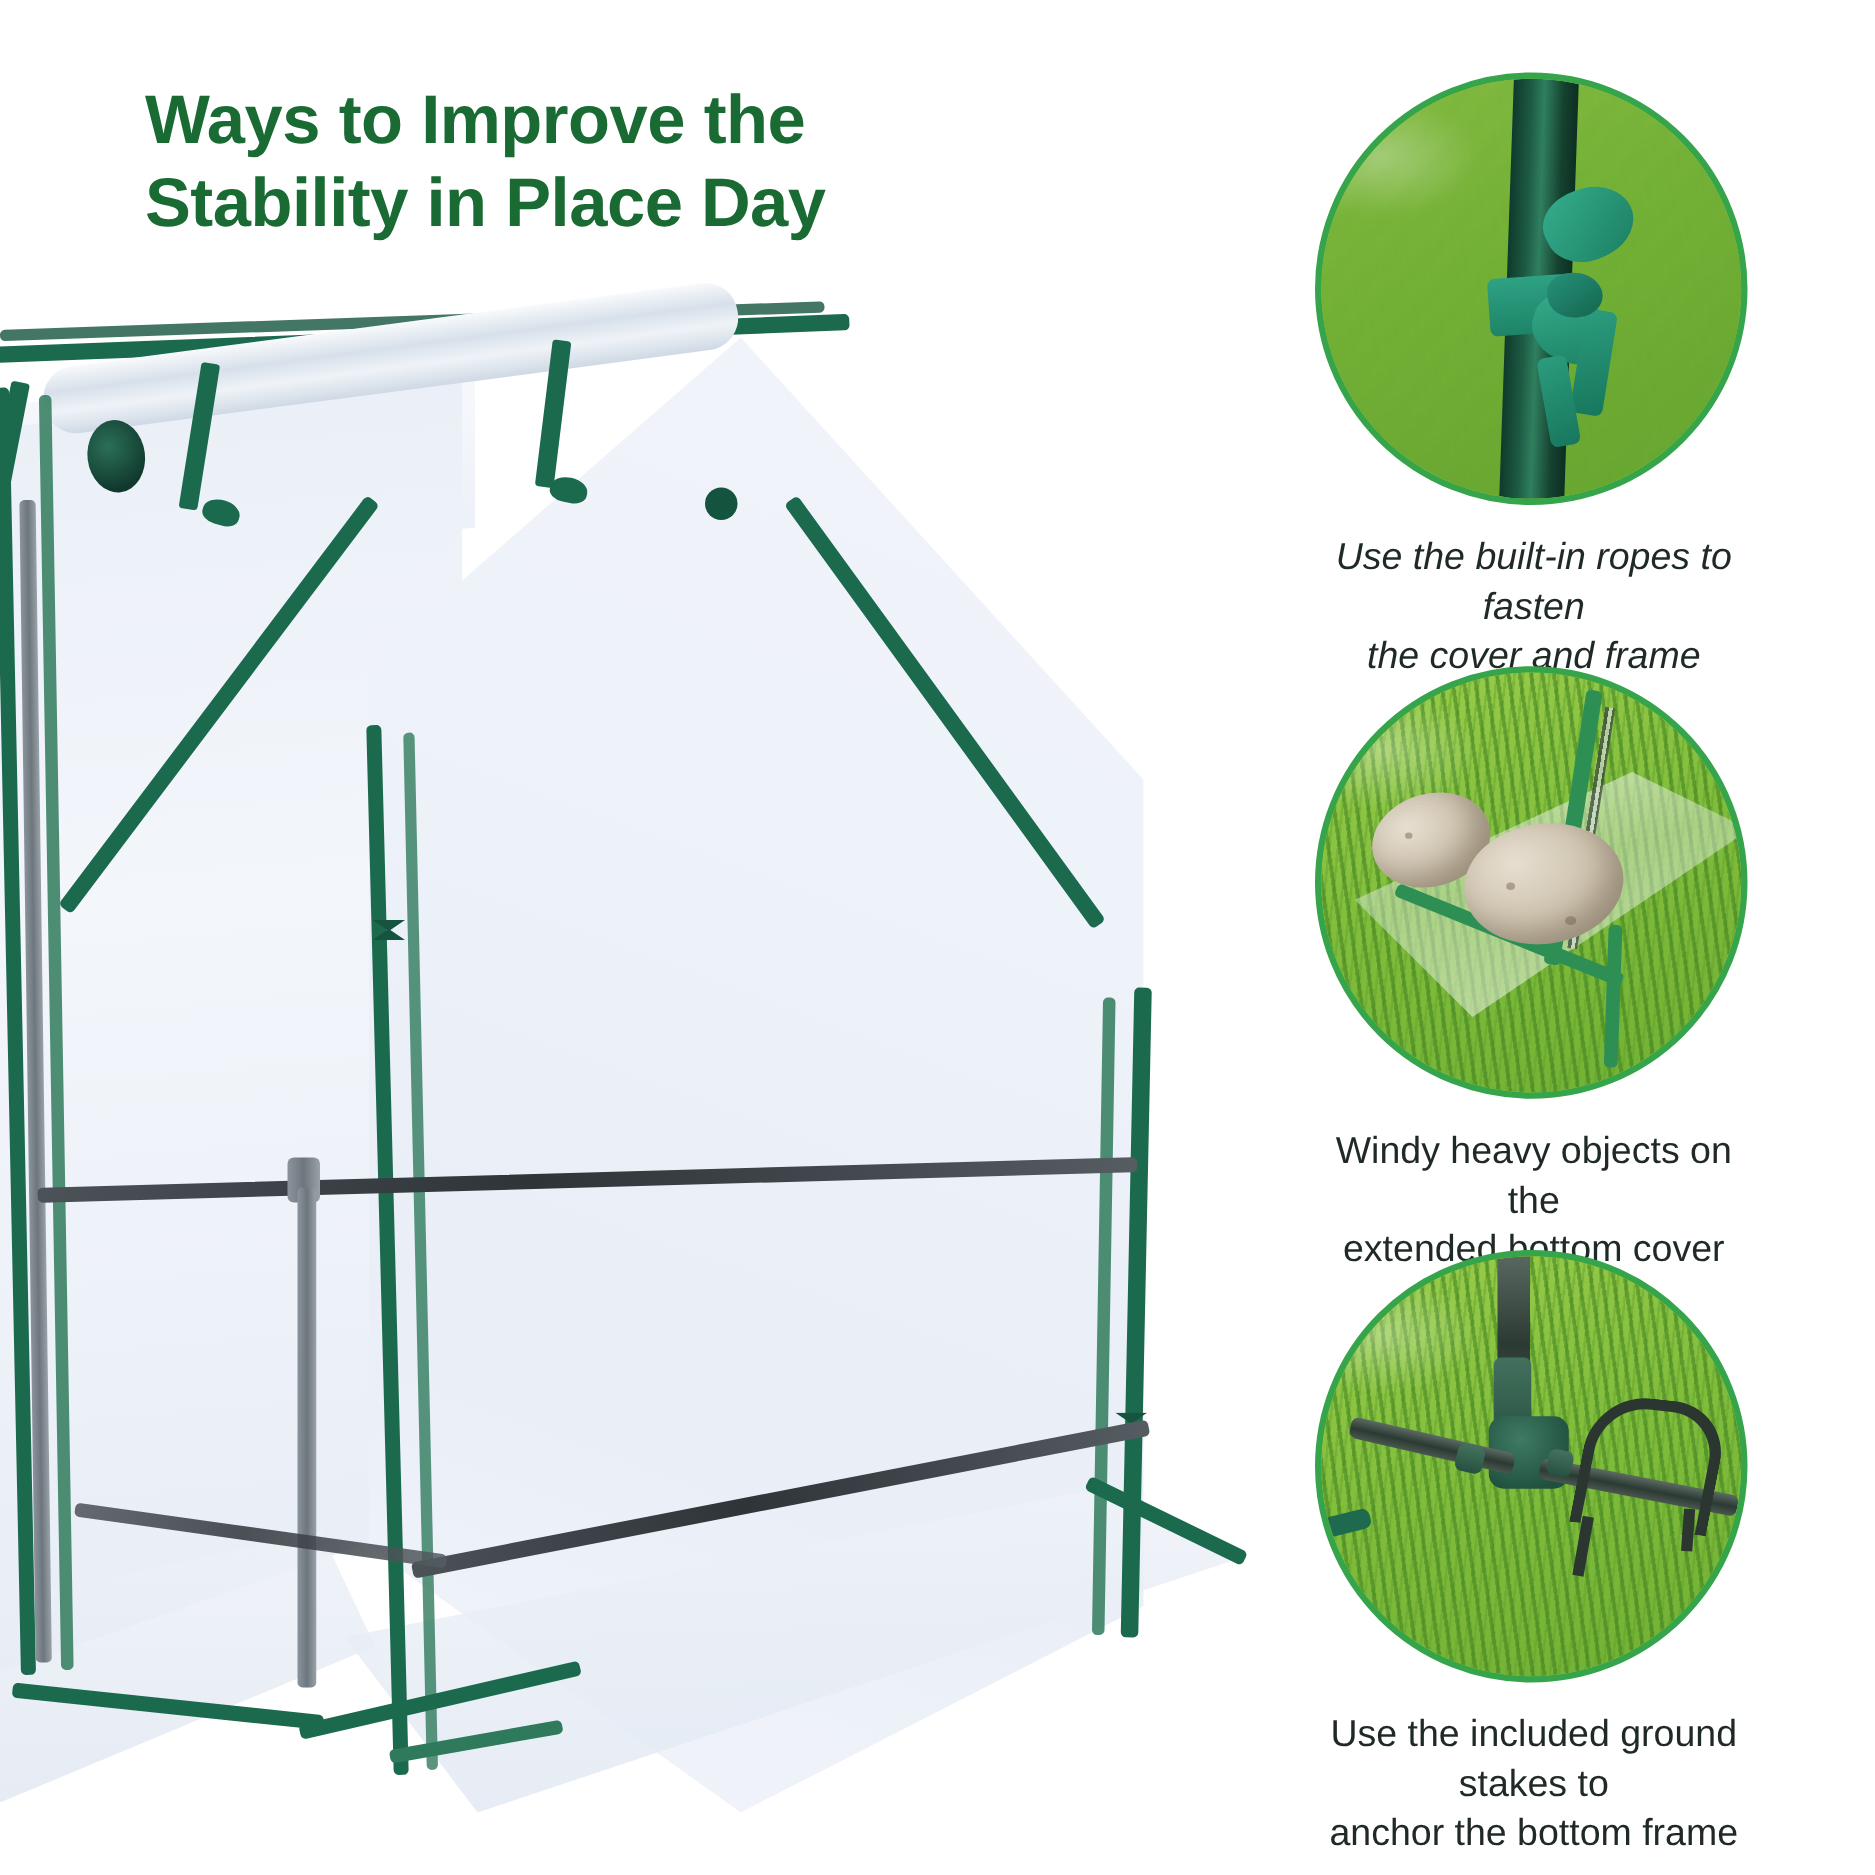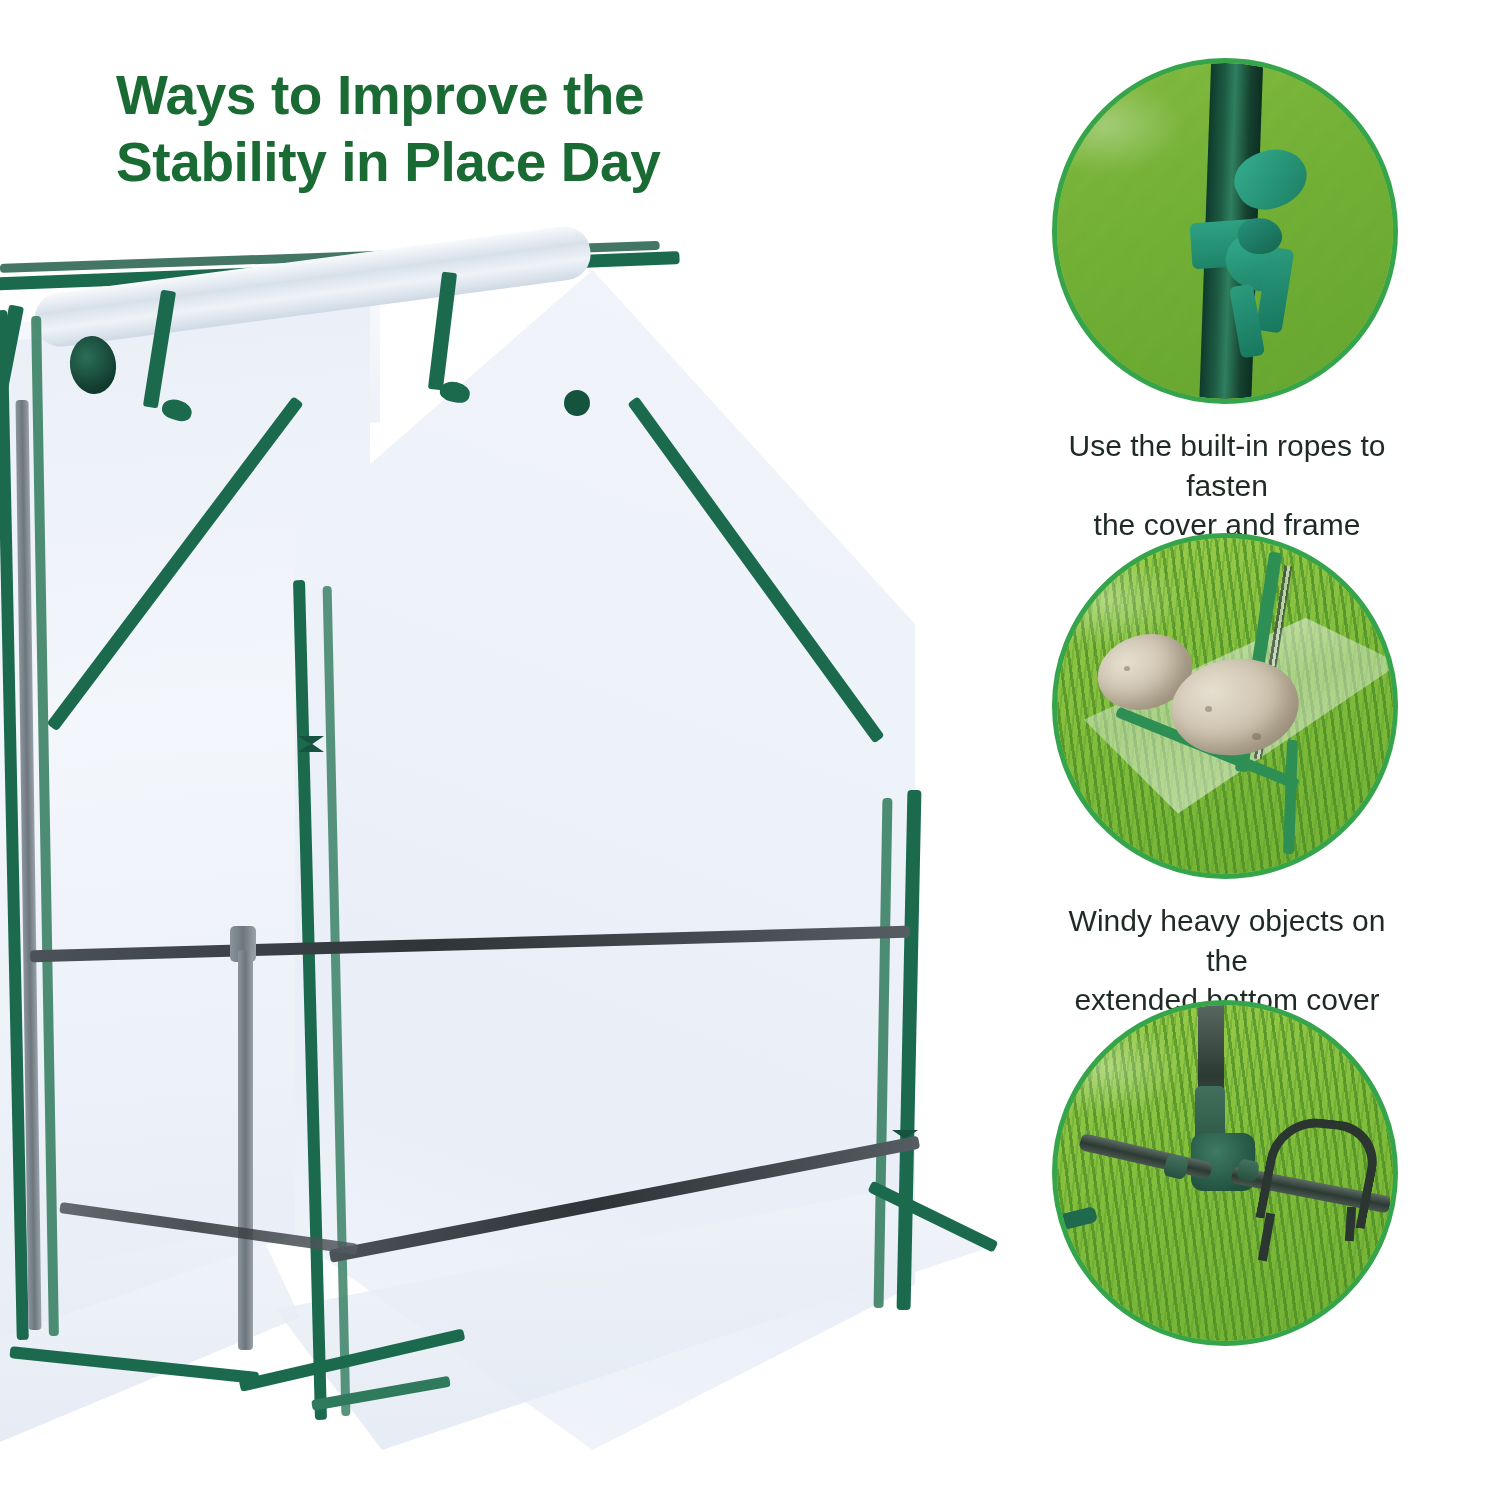--- a/index.html
+++ b/index.html
@@ -344,21 +344,21 @@
     <div class="tube" style="left:120px; top:952px; width:300px; height:11px; transform:rotate(8deg); transform-origin:left center; opacity:.85;"></div>
 
     <div class="trim" style="left:70px; top:1096px; width:250px; height:12px; transform:rotate(6deg); transform-origin:left center;"></div>
     <div class="trim" style="left:300px; top:1130px; width:230px; height:12px; transform:rotate(-13deg); transform-origin:left center;"></div>
     <div class="trim" style="left:930px; top:930px; width:140px; height:12px; transform:rotate(26deg); transform-origin:left center;"></div>
 
     <div class="trim light" style="left:372px; top:1150px; width:140px; height:11px; transform:rotate(-10deg); transform-origin:left center;"></div>
   </div>
 </div>
 
-<div class="feature" style="top:58px;">
+<div class="feature" style="top:58px;font-style:italic;">
   <div class="photo-circle">
     <div class="photo-inner">
       <div class="grass blur"></div>
       <div class="pole"></div>
 
       <div class="ribbon-wrap"></div>
       <div class="ribbon-loop" style="left:53%; top:26%; width:72px; height:58px; transform:rotate(-28deg);"></div>
       <div class="ribbon-loop" style="left:50%; top:52%; width:66px; height:52px; transform:rotate(18deg);"></div>
       <div class="ribbon-tail" style="left:61%; top:55%; width:26px; height:84px; transform:rotate(9deg);"></div>
       <div class="ribbon-tail" style="left:53%; top:66%; width:24px; height:72px; transform:rotate(-10deg);"></div>
@@ -406,13 +406,15 @@
       <div class="joint-arm" style="left:32%; top:45%; width:22px; height:22px; background:linear-gradient(180deg,#44725f,#26503f); transform:rotate(13deg);"></div>
       <div class="joint-arm" style="left:54%; top:46%; width:20px; height:21px; background:linear-gradient(180deg,#44725f,#26503f); transform:rotate(11deg);"></div>
 
       <div class="stake" style="left:62%; top:34%;"></div>
       <div class="stake-leg" style="left:61%; top:62%; height:48px; transform:rotate(10deg);"></div>
       <div class="stake-leg" style="left:86%; top:60%; height:34px; transform:rotate(4deg);"></div>
 
       <div class="joint-arm" style="left:-6%; top:62%; width:60px; height:16px; background:#1f6a4f; transform:rotate(-14deg);"></div>
     </div>
   </div>
+  <div class="caption">Use the included ground stakes to
+anchor the bottom frame</div>
 </div>
 
 </body></html>

